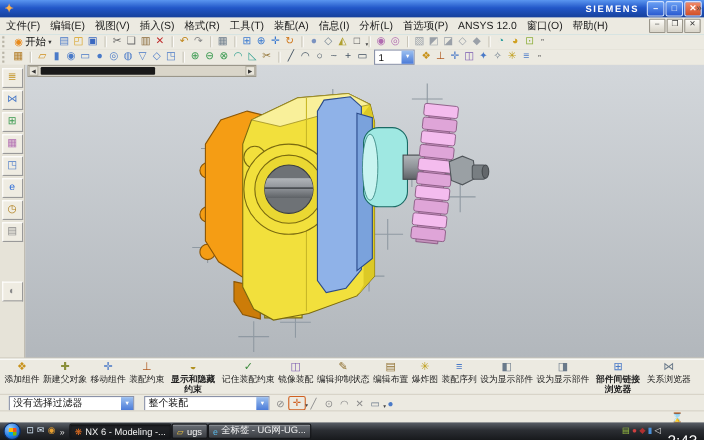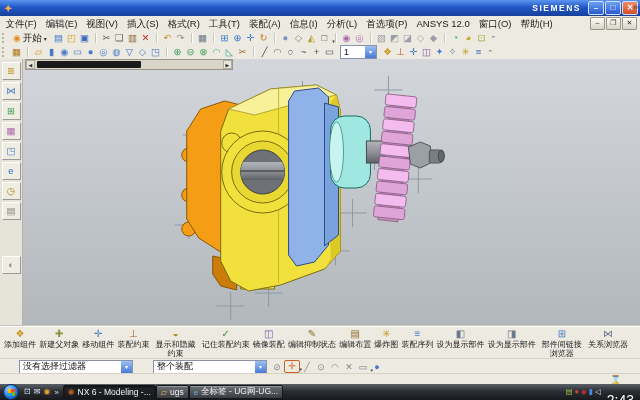--- a/index.html
+++ b/index.html
@@ -75,27 +75,27 @@
   .p-base{fill:var(--part-base-plate,#f0e040);stroke:#7a6a10;stroke-width:1;}
   .datum{stroke:#8f99a2;stroke-width:1;fill:none;}
 
   
   .asmbar{position:absolute;left:0;top:326px;right:0;height:32px;background:var(--c-toolbar_bg,#eceae1);
     border-top:1px solid #fff;box-shadow:0 -1px 0 #c9c5b8;display:flex;align-items:flex-start;
     justify-content:space-between;padding:1px 12px 0 4px;overflow:hidden;}
   .asm-btn{display:flex;flex-direction:column;align-items:center;min-width:0;}
   .asm-ico{height:12px;font-size:10px;line-height:12px;}
   .asm-label{font-size:8px;line-height:9px;color:#222;white-space:nowrap;text-align:center;}
-  .asm-btn.wrap .asm-label{white-space:normal;width:46px;}
+  .asm-btn.wrap .asm-label{white-space:normal;width:46px;font-weight:bold;}
   .asm-ovf{position:absolute;right:2px;top:2px;font-size:9px;color:#444;}
 
   
   .selbar{position:absolute;left:0;top:358px;right:0;height:15px;background:var(--c-toolbar_bg,#eceae1);
     display:flex;align-items:center;border-top:1px solid #d6d2c6;padding-left:2px;}
-  .selbar .combo{width:112px;margin:0 3px 0 17px;gap:26px;}
+  .selbar .combo{width:112px;margin:0 3px 0 6px;gap:26px;}
   .selbar .combo .combo-text{flex:1;}
   .sel-icons{display:flex;align-items:center;}
   .seli{width:14px;height:12px;font-size:9px;line-height:12px;text-align:center;position:relative;}
   .seli.boxed{border:1px solid var(--c-selection_accent,#d06020);border-radius:2px;height:11px;line-height:10px;}
   .seli.caret::after{content:'▾';font-size:5px;color:#444;position:absolute;right:-3px;top:3px;}
 
   
   .cuebar{position:absolute;left:0;top:373px;right:0;height:11px;background:var(--c-toolbar_bg,#eceae1);
     border-top:1px solid #d6d2c6;display:flex;align-items:center;font-size:9px;color:#222;padding-left:3px;}
   .cue-right{margin-left:auto;margin-right:18px;color:#777;font-size:9px;}

